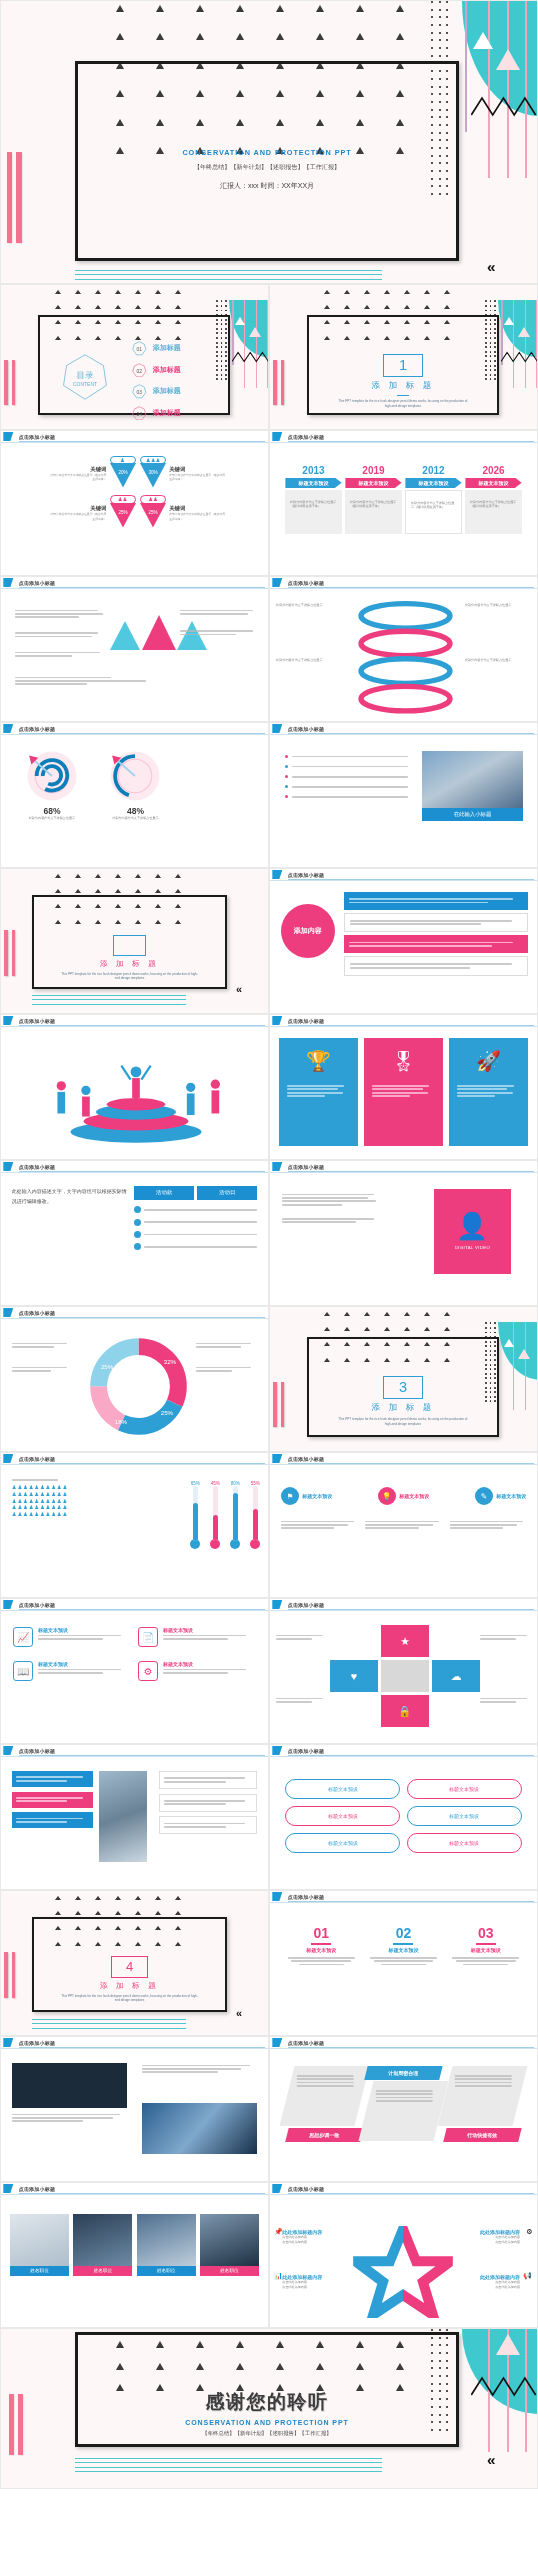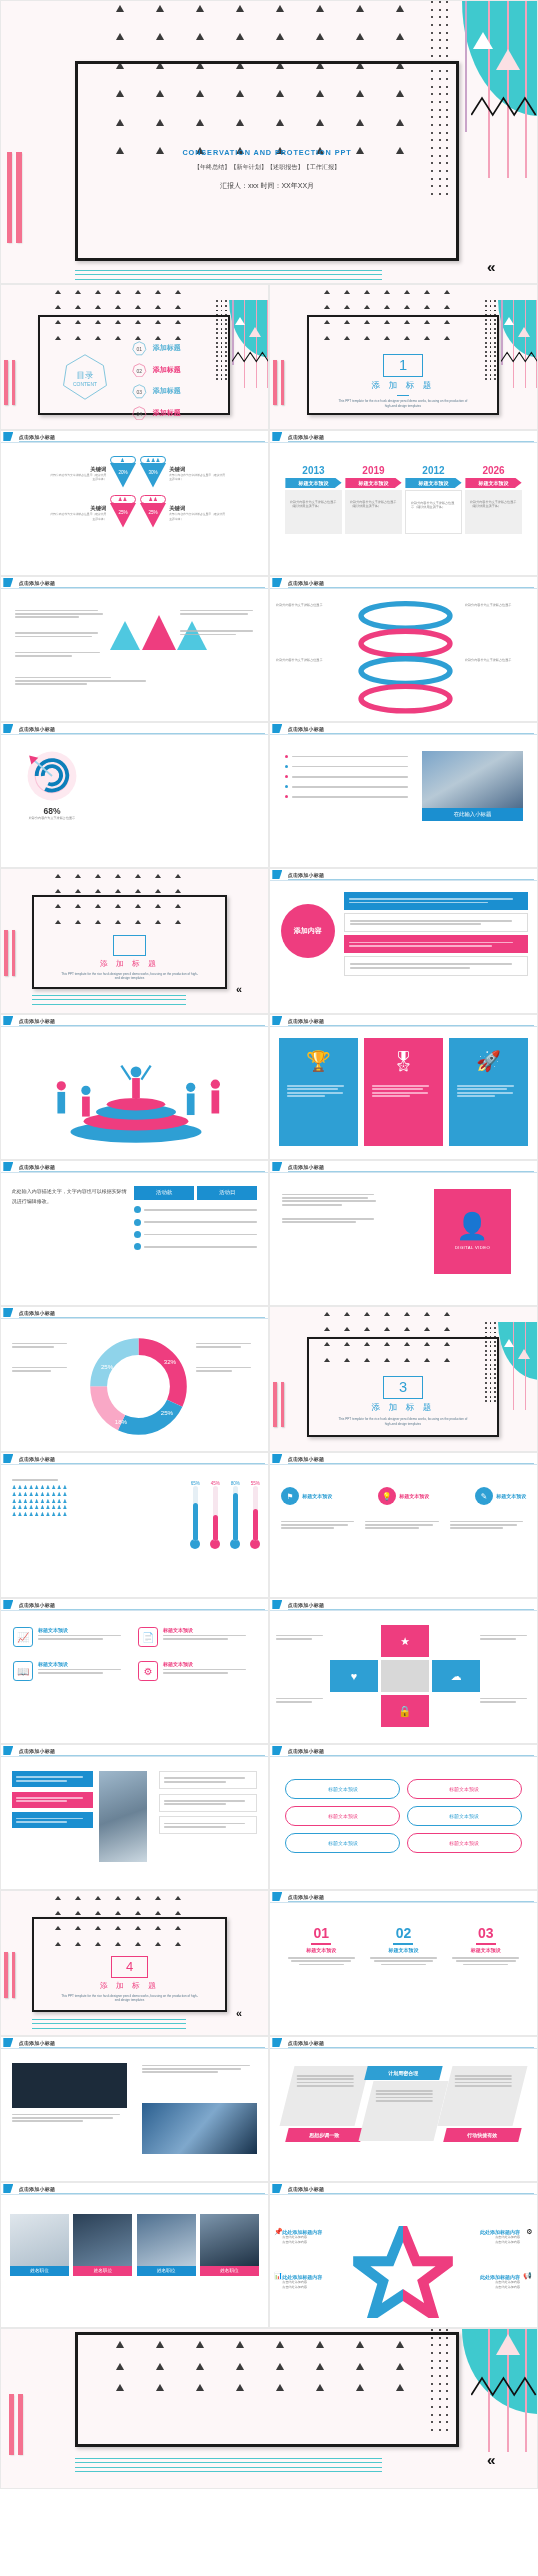--- a/index.html
+++ b/index.html
@@ -675,20 +675,32 @@
             <circle cx="38" cy="35" r="32" fill="#fde9f0"></circle>
               <circle cx="38" cy="35" r="22" fill="none" stroke="#f8c4d8" stroke-width="1.4"></circle>
             <path d="M38 35 m-20 0 a20 20 0 1 1 11 17" fill="none" stroke="#0c7fba" stroke-width="5"></path>
             <path d="M38 35 m-12 0 a12 12 0 1 1 7 10" fill="none" stroke="#0c7fba" stroke-width="5"></path>
             <line x1="14" y1="14" x2="38" y2="35" stroke="#9fd3ec" stroke-width="2.4"></line>
             <polygon points="8,8 20,11 11,20" fill="#ee3d7f"></polygon>
           </svg>
           <div style="font-size:8.5px;font-weight:bold;color:#3a3a3a;">68%</div>
           <div class="tiny" style="padding:0 4.6px;">此部分内容作为文字排版占位显示</div>
         </div>
+        <div style="text-align:center">
+          <svg width="58" height="54" viewBox="0 0 76 70">
+            <circle cx="38" cy="35" r="32" fill="#fde9f0"></circle>
+              <circle cx="38" cy="35" r="22" fill="none" stroke="#f8c4d8" stroke-width="1.4"></circle>
+            <path d="M38 35 m-26 0 a26 26 0 0 1 26 -26" fill="none" stroke="#0c7fba" stroke-width="5"></path>
+            <path d="M38 35 m-26 0 a26 26 0 0 0 18 25" fill="none" stroke="#0c7fba" stroke-width="5"></path>
+            <line x1="14" y1="14" x2="38" y2="35" stroke="#9fd3ec" stroke-width="2.4"></line>
+            <polygon points="8,8 20,11 11,20" fill="#ee3d7f"></polygon>
+          </svg>
+          <div style="font-size:8.5px;font-weight:bold;color:#3a3a3a;">48%</div>
+          <div class="tiny" style="padding:0 4.6px;">此部分内容作为文字排版占位显示</div>
+        </div>
       </div>
     </div>
 
     <div class="slide half" style="background:#fff;">
       <div class="labelbar">
         <div class="tri-shape"></div>
         <span class="ltxt">点击添加小标题</span>
         <div class="rule"></div>
       </div>
       <div style="position:absolute;left:15.4px;top:32px;width:123px;">
@@ -1629,16 +1641,21 @@
       <polyline points="0,26 14,4 28,26 42,4 56,26 70,4 84,26" fill="none" stroke="#111" stroke-width="2.2"></polyline>
     </svg>
     <div class="cyanlines" style="left:74px;top:129px;width:307px;">
         <span></span>
         <span></span>
         <span></span>
         <span></span>
       </div>
     <div class="chevron" style="left:486px;top:123px;">«</div>
 
+    <div style="position:absolute;left:74px;top:60px;width:384px;text-align:center;z-index:8;">
+      <div class="cn-title" style="font-size:19px;letter-spacing:1.5px;">感谢您的聆听</div>
+      <div class="eng-sub" style="font-size:7px;margin-top:3.8px;">CONSERVATION AND PROTECTION PPT</div>
+      <div class="brkt" style="font-size:5.4px;margin-top:4.6px;">【年终总结】【新年计划】【述职报告】【工作汇报】</div>
+    </div>
   </div>
 
 </div>
 
 
 </body></html>

